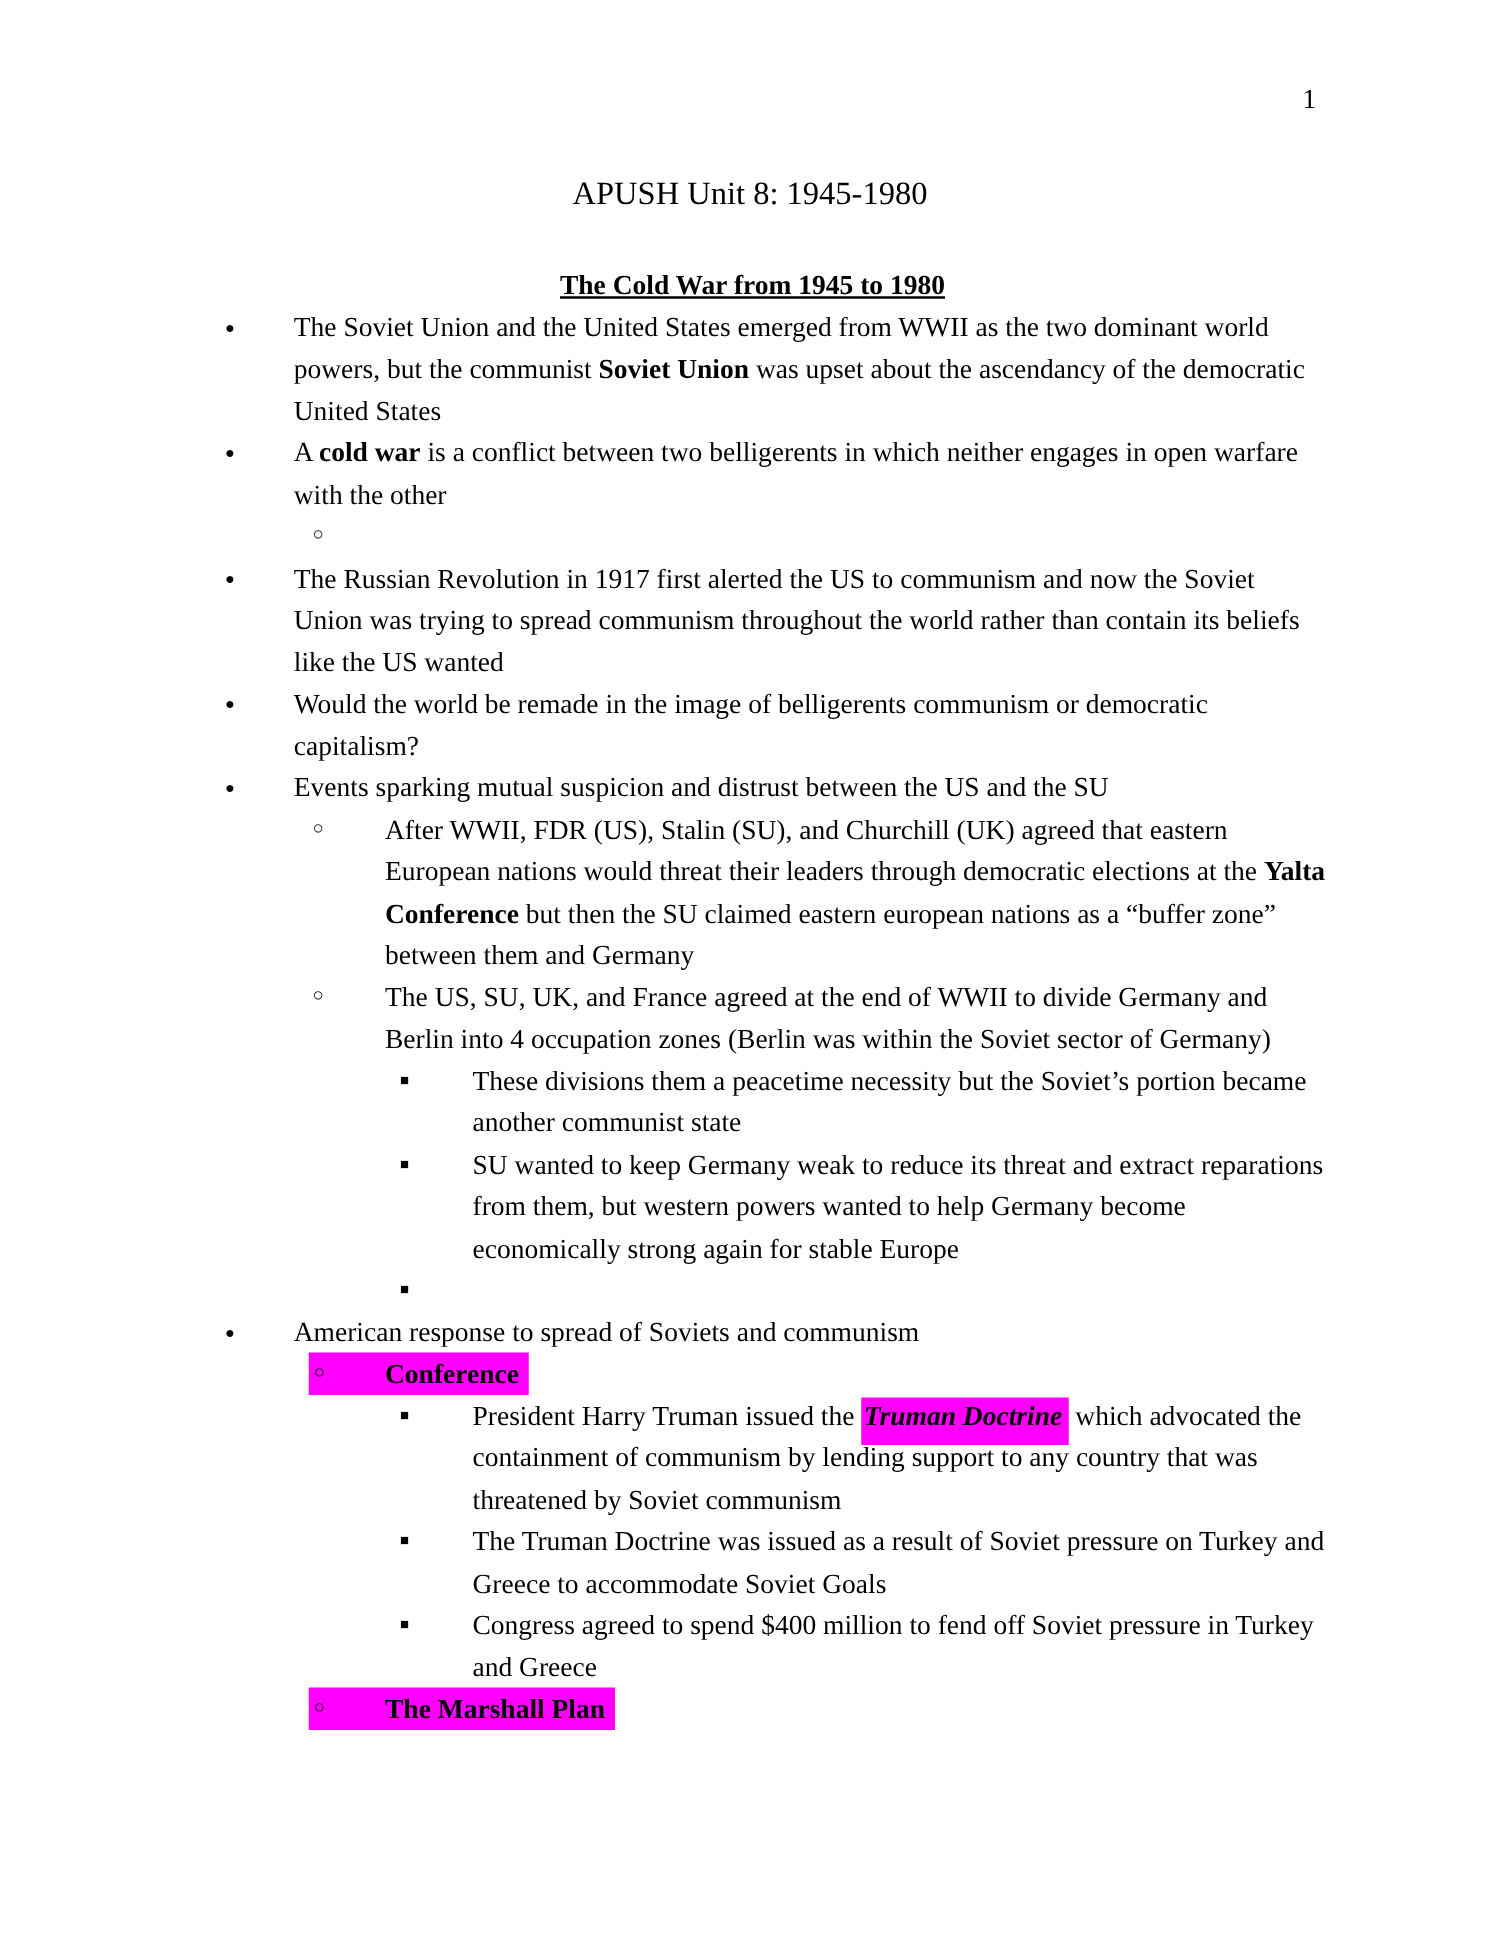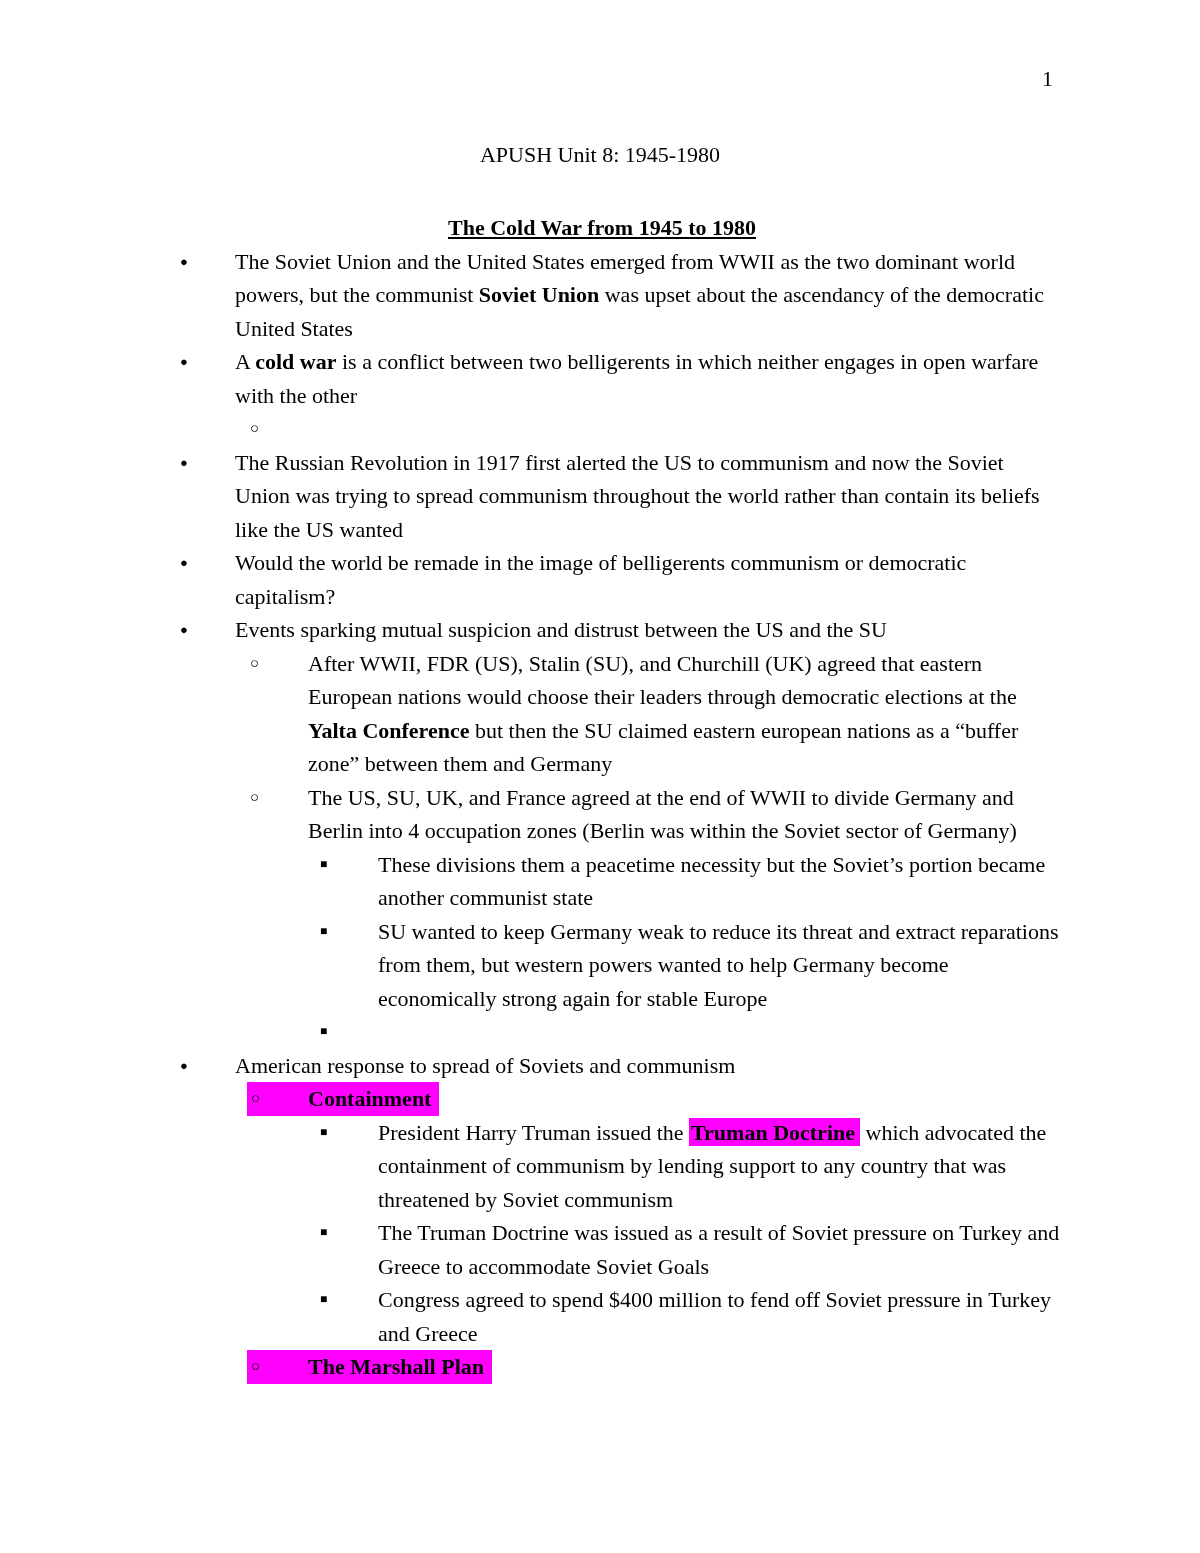--- a/index.html
+++ b/index.html
@@ -20,21 +20,21 @@
     top: 62px;
     right: 147px;
     line-height: 33.5px;
   }
   .doc-title {
     position: absolute;
     top: 138px;
     left: 0;
     width: 100%;
     text-align: center;
-    font-size: 22px;
+    font-size: 26px;
     line-height: 33.5px;
   }
   .doc-body {
     position: absolute;
     top: 211px;
     left: 143px;
     width: 918px;
   }
   .heading {
     font-weight: bold;
@@ -47,21 +47,22 @@
     line-height: 33.5px;
     text-align: left;
   }
   .li.l1 .bullet { margin-left: 37px;  width: 32px; font-size: 13px; }
   .li.l2 .bullet { margin-left: 107px; width: 35px; font-size: 15px; }
   .li.l3 .bullet { margin-left: 177px; width: 35px; font-size: 12px; }
   .text { flex: 1 1 auto; margin-left: 23px; }
   .b { font-weight: bold; }
   .mark {
     background: var(--hl, #ff00ff);
-    padding: 2px 5px 1px 2px;
+    padding: 2px 5px 11px 2px;
+    font-style: italic;
   }
   .li.hl {
     width: fit-content;
     background: var(--hl, #ff00ff);
     padding-right: 8px;
   }
   .li.hl .text { flex: 0 0 auto; }
   .li.hl.l2 { margin-left: 104px; }
   .li.hl.l2 .bullet { margin-left: 4px; width: 34px; }
 </style>
@@ -95,21 +96,21 @@
         <div class="li l1">
           <span class="bullet">●</span>
           <span class="text"><span>Would the world be remade in the image of belligerents communism or democratic capitalism?</span></span>
         </div>
         <div class="li l1">
           <span class="bullet">●</span>
           <span class="text"><span>Events sparking mutual suspicion and distrust between the US and the SU</span></span>
         </div>
         <div class="li l2">
           <span class="bullet">○</span>
-          <span class="text"><span>After WWII, FDR (US), Stalin (SU), and Churchill (UK) agreed that eastern European nations would choose their leaders through democratic elections at the </span><span class="b">Yalta Conference</span><span> but then the SU claimed eastern european nations as a “buffer zone” between them and Germany</span></span>
+          <span class="text"><span>After WWII, FDR (US), Stalin (SU), and Churchill (UK) agreed that eastern European nations would threat their leaders through democratic elections at the </span><span class="b">Yalta Conference</span><span> but then the SU claimed eastern european nations as a “buffer zone” between them and Germany</span></span>
         </div>
         <div class="li l2">
           <span class="bullet">○</span>
           <span class="text"><span>The US, SU, UK, and France agreed at the end of WWII to divide Germany and Berlin into 4 occupation zones (Berlin was within the Soviet sector of Germany)</span></span>
         </div>
         <div class="li l3">
           <span class="bullet">■</span>
           <span class="text"><span>These divisions them a peacetime necessity but the Soviet’s portion became another communist state</span></span>
         </div>
         <div class="li l3">
@@ -118,21 +119,21 @@
         </div>
         <div class="li l3">
           <span class="bullet">■</span>
         </div>
         <div class="li l1">
           <span class="bullet">●</span>
           <span class="text"><span>American response to spread of Soviets and communism</span></span>
         </div>
         <div class="li l2 hl">
           <span class="bullet">○</span>
-          <span class="text"><span class="b">Containment</span></span>
+          <span class="text"><span class="b">Conference</span></span>
         </div>
         <div class="li l3">
           <span class="bullet">■</span>
           <span class="text"><span>President Harry Truman issued the </span><span class="b mark">Truman Doctrine</span><span> which advocated the containment of communism by lending support to any country that was threatened by Soviet communism</span></span>
         </div>
         <div class="li l3">
           <span class="bullet">■</span>
           <span class="text"><span>The Truman Doctrine was issued as a result of Soviet pressure on Turkey and Greece to accommodate Soviet Goals</span></span>
         </div>
         <div class="li l3">

